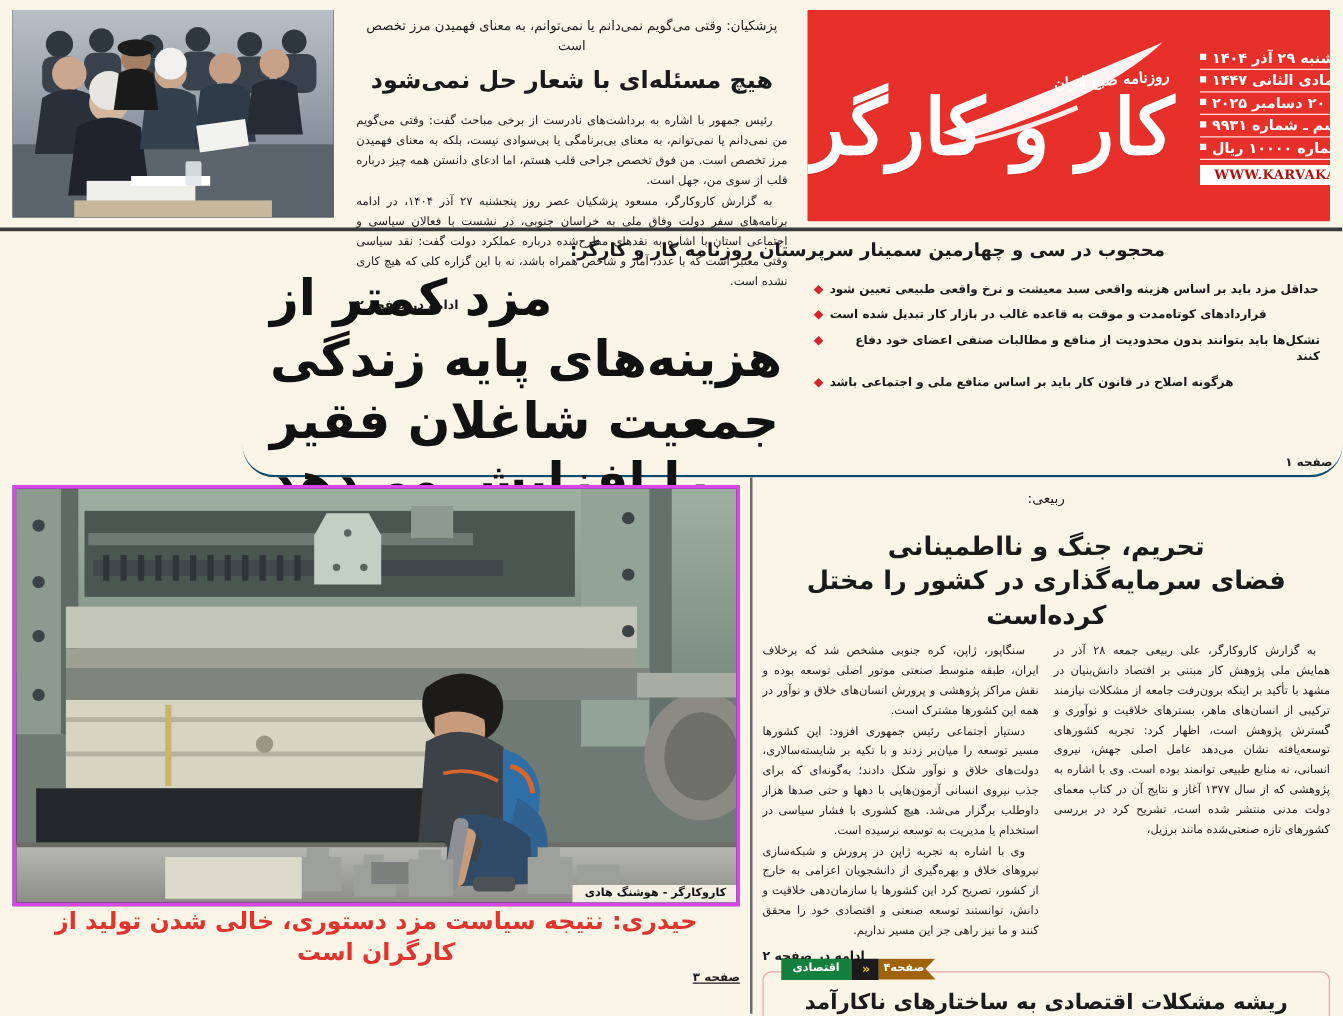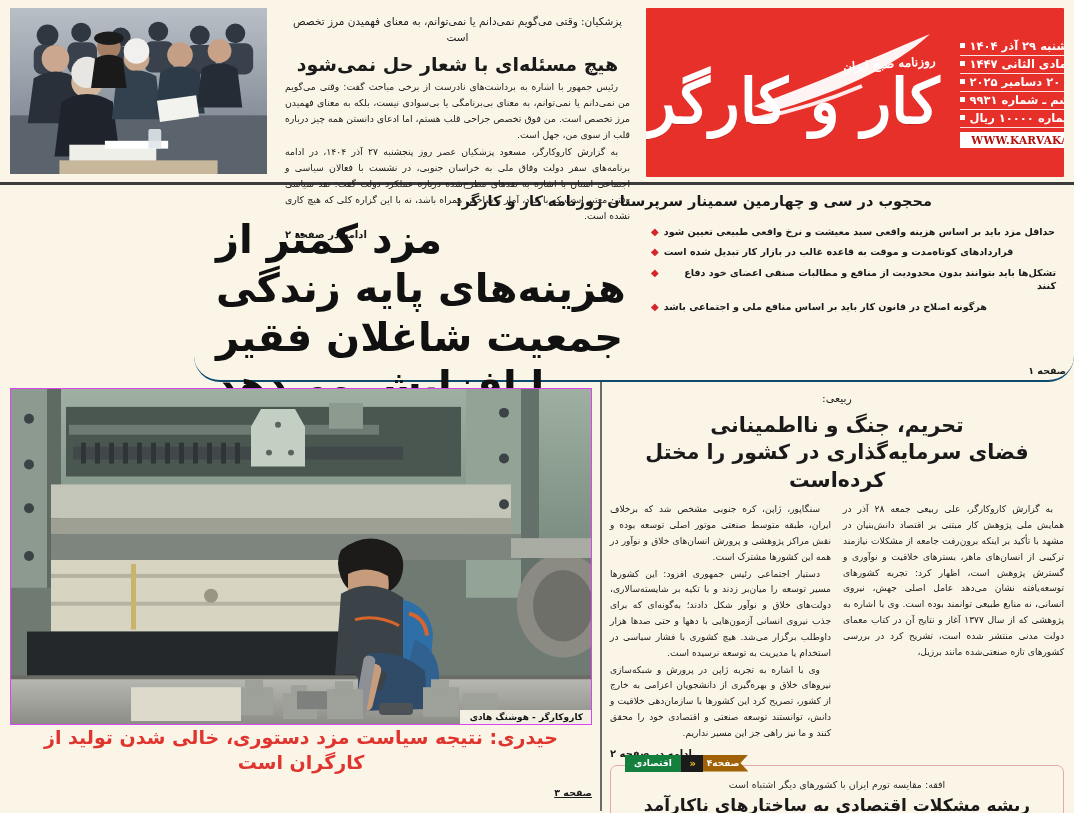--- a/index.html
+++ b/index.html
@@ -39,21 +39,21 @@
   .info-line span.txt{color:#fff;font-size:11.5px;font-weight:700;white-space:nowrap;}
   .bullet-sq{width:5px;height:5px;background:#fff;display:inline-block;flex:0 0 auto;}
   .mast-url{margin-top:4px;background:#fff;color:#b3120c;font-size:10.5px;font-weight:700;
             letter-spacing:.3px;padding:2px 8px;width:100%;text-align:center;box-sizing:border-box;
             font-family:"DejaVu Serif","Liberation Serif",serif;direction:ltr;}
 
   
   .lead-article{width:365px;box-sizing:border-box;padding:14px 10px 6px 10px;
                 display:flex;flex-direction:column;}
   .lead-kicker{font-size:10.5px;line-height:1.5;text-align:center;margin-bottom:4px;}
-  .lead-title{font-size:19px;font-weight:700;text-align:center;line-height:1.3;margin:2px 0 3px;}
+  .lead-title{font-size:19px;font-weight:700;text-align:center;line-height:1.3;margin:2px 0 13px;}
   .lead-body{font-size:9.3px;line-height:1.72;text-align:justify;}
   .lead-body p{margin:0 0 1px 0;text-indent:12px;}
   .lead-cont{font-size:10px;font-weight:700;text-align:left;margin-top:4px;}
 
   
   .top-photo{width:275px;box-sizing:border-box;padding:8px 8px 8px 10px;}
   .photo-frame{width:100%;height:100%;position:relative;overflow:hidden;background:#243044;}
 
   
   .banner{position:relative;width:880px;box-sizing:border-box;padding:6px 12px 4px 12px;
@@ -71,21 +71,21 @@
   .blt .t{font-size:9.6px;font-weight:700;line-height:1.4;text-align:right;}
   .page-mark-1{position:absolute;right:8px;bottom:4px;font-size:9.5px;font-weight:700;}
 
   
   .lower{display:flex;flex-direction:row;width:1074px;height:429px;box-sizing:border-box;}
 
   
   .rcol{flex:0 0 474px;box-sizing:border-box;padding:8px 10px 6px 8px;
         border-left:2px solid #6b6b6b;display:flex;flex-direction:column;}
   .r-kicker{font-size:11px;text-align:center;margin:2px 0 3px;font-weight:400;}
-  .r-title{font-size:20.5px;font-weight:700;text-align:center;line-height:1.34;margin:4px 0 8px;}
+  .r-title{font-size:20.5px;font-weight:700;text-align:center;line-height:1.34;margin:16px 0 8px;}
   .r-cols{display:flex;flex-direction:row;gap:12px;flex:0 0 auto;}
   .r-colbox{flex:1 1 50%;font-size:9.1px;line-height:1.74;text-align:justify;}
   .r-colbox p{margin:0 0 1px;text-indent:11px;}
   .r-cont{font-size:10px;font-weight:700;text-align:left;margin:5px 0 6px;}
 
   .teaser{position:relative;border:1px solid #e3a9ab;border-radius:7px;background:#fbf5e8;
           box-sizing:border-box;padding:13px 12px 12px;margin-bottom:11px;}
   .teaser-kicker{font-size:9.5px;text-align:center;margin-bottom:4px;color:#2a2a2a;}
   .teaser-title{font-size:17px;font-weight:700;text-align:center;line-height:1.35;}
   .tag{position:absolute;top:-11px;left:14px;display:flex;flex-direction:row;align-items:stretch;
@@ -95,26 +95,26 @@
   .tag-arrow{width:22px;background:#1b1b1b;display:flex;align-items:center;justify-content:center;
              color:#f5c518;font-size:10px;font-weight:700;letter-spacing:-2px;}
   .tag-black{background:#a16207;color:#fff;font-size:9px;font-weight:700;padding:0 9px 0 4px;
              display:flex;align-items:center;
              clip-path:polygon(0 0,100% 0,calc(100% - 8px) 50%,100% 100%,0 100%);}
 
   
   .lcol{flex:1 1 auto;box-sizing:border-box;padding:6px 8px 6px 10px;display:flex;
         flex-direction:column;}
   .big-photo{position:relative;width:100%;height:337px;overflow:hidden;background:#2b3238;
-             border:1px solid #d946ef;box-sizing:border-box;}
+             border:3px solid #d946ef;box-sizing:border-box;}
   .photo-credit{position:absolute;right:0;bottom:0;background:rgba(251,245,232,.93);
                 font-size:9px;font-weight:700;padding:2px 8px 2px 10px;color:#111;}
   .cap-kicker{font-size:9.5px;text-align:center;margin:8px 0 4px;}
   .cap-title{font-size:19px;font-weight:700;text-align:center;color:#e0352f;line-height:1.3;}
-  .page-mark-3{font-size:9.5px;font-weight:700;margin-top:13px;text-decoration:underline;}
+  .page-mark-3{font-size:9.5px;font-weight:700;margin-top:3px;text-decoration:underline;}
 
   svg{display:block;}
 </style>
 </head>
 <body>
 
 <div class="page">
 
   <div class="topstrip">
 
@@ -284,21 +284,20 @@
       </div>
 
       <div class="r-cont">ادامه در صفحه ۲</div>
 
       <div class="teaser">
         <div class="tag">
           <span class="tag-black">صفحه۴</span>
           <span class="tag-arrow">«</span>
           <span class="tag-red">اقتصادی</span>
         </div>
-        <div class="teaser-kicker">افقه: مقایسه تورم ایران با کشورهای دیگر اشتباه است</div>
         <div class="teaser-title">ریشه مشکلات اقتصادی به ساختارهای ناکارآمد برمی‌گردد</div>
       </div>
 
     </div>
 
     <div class="lcol">
       <div class="big-photo">
         <svg width="100%" height="100%" viewBox="0 0 580 337" preserveAspectRatio="none">
           <defs>
             <linearGradient id="mach" x1="0" y1="0" x2="0" y2="1">

